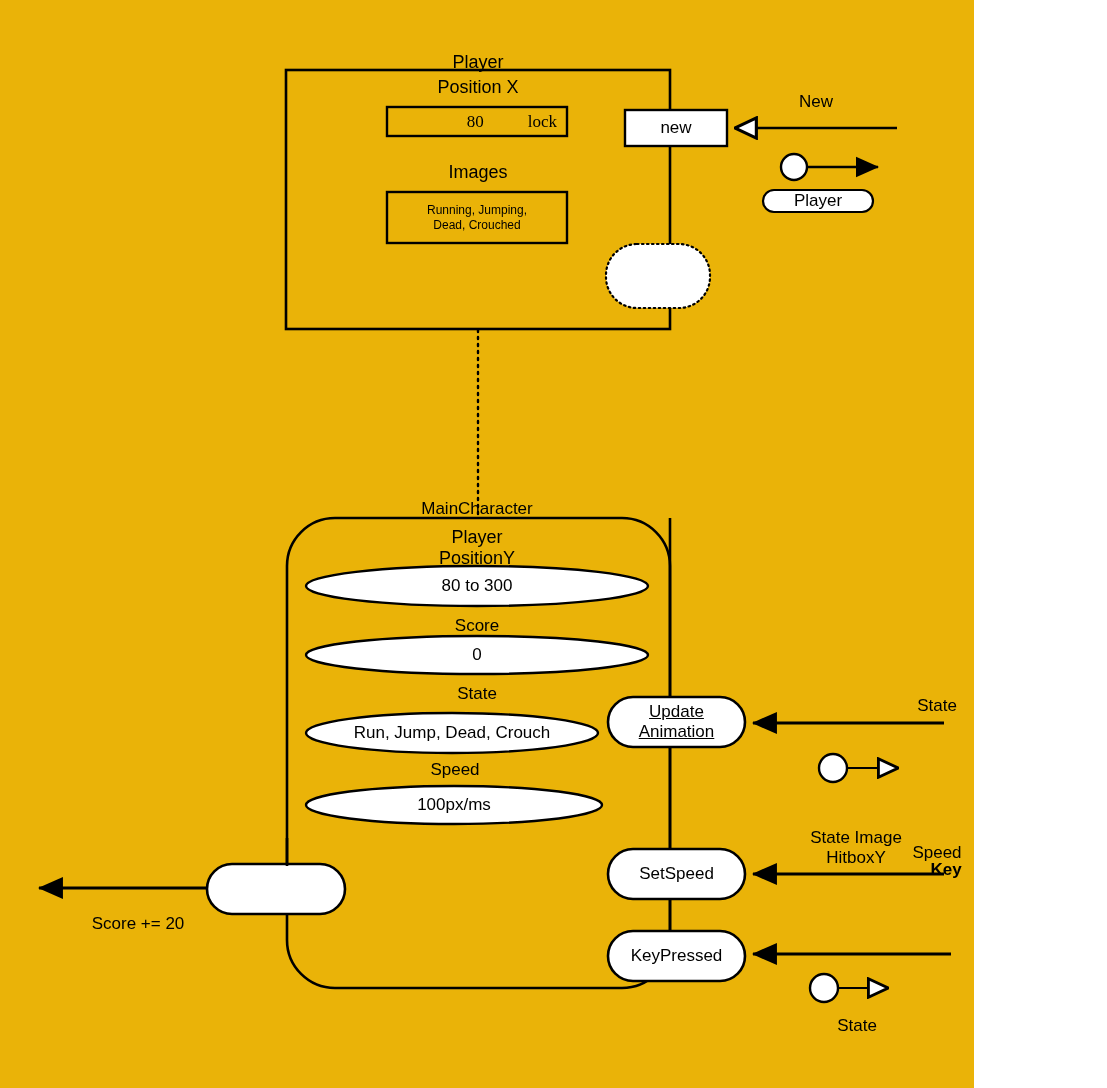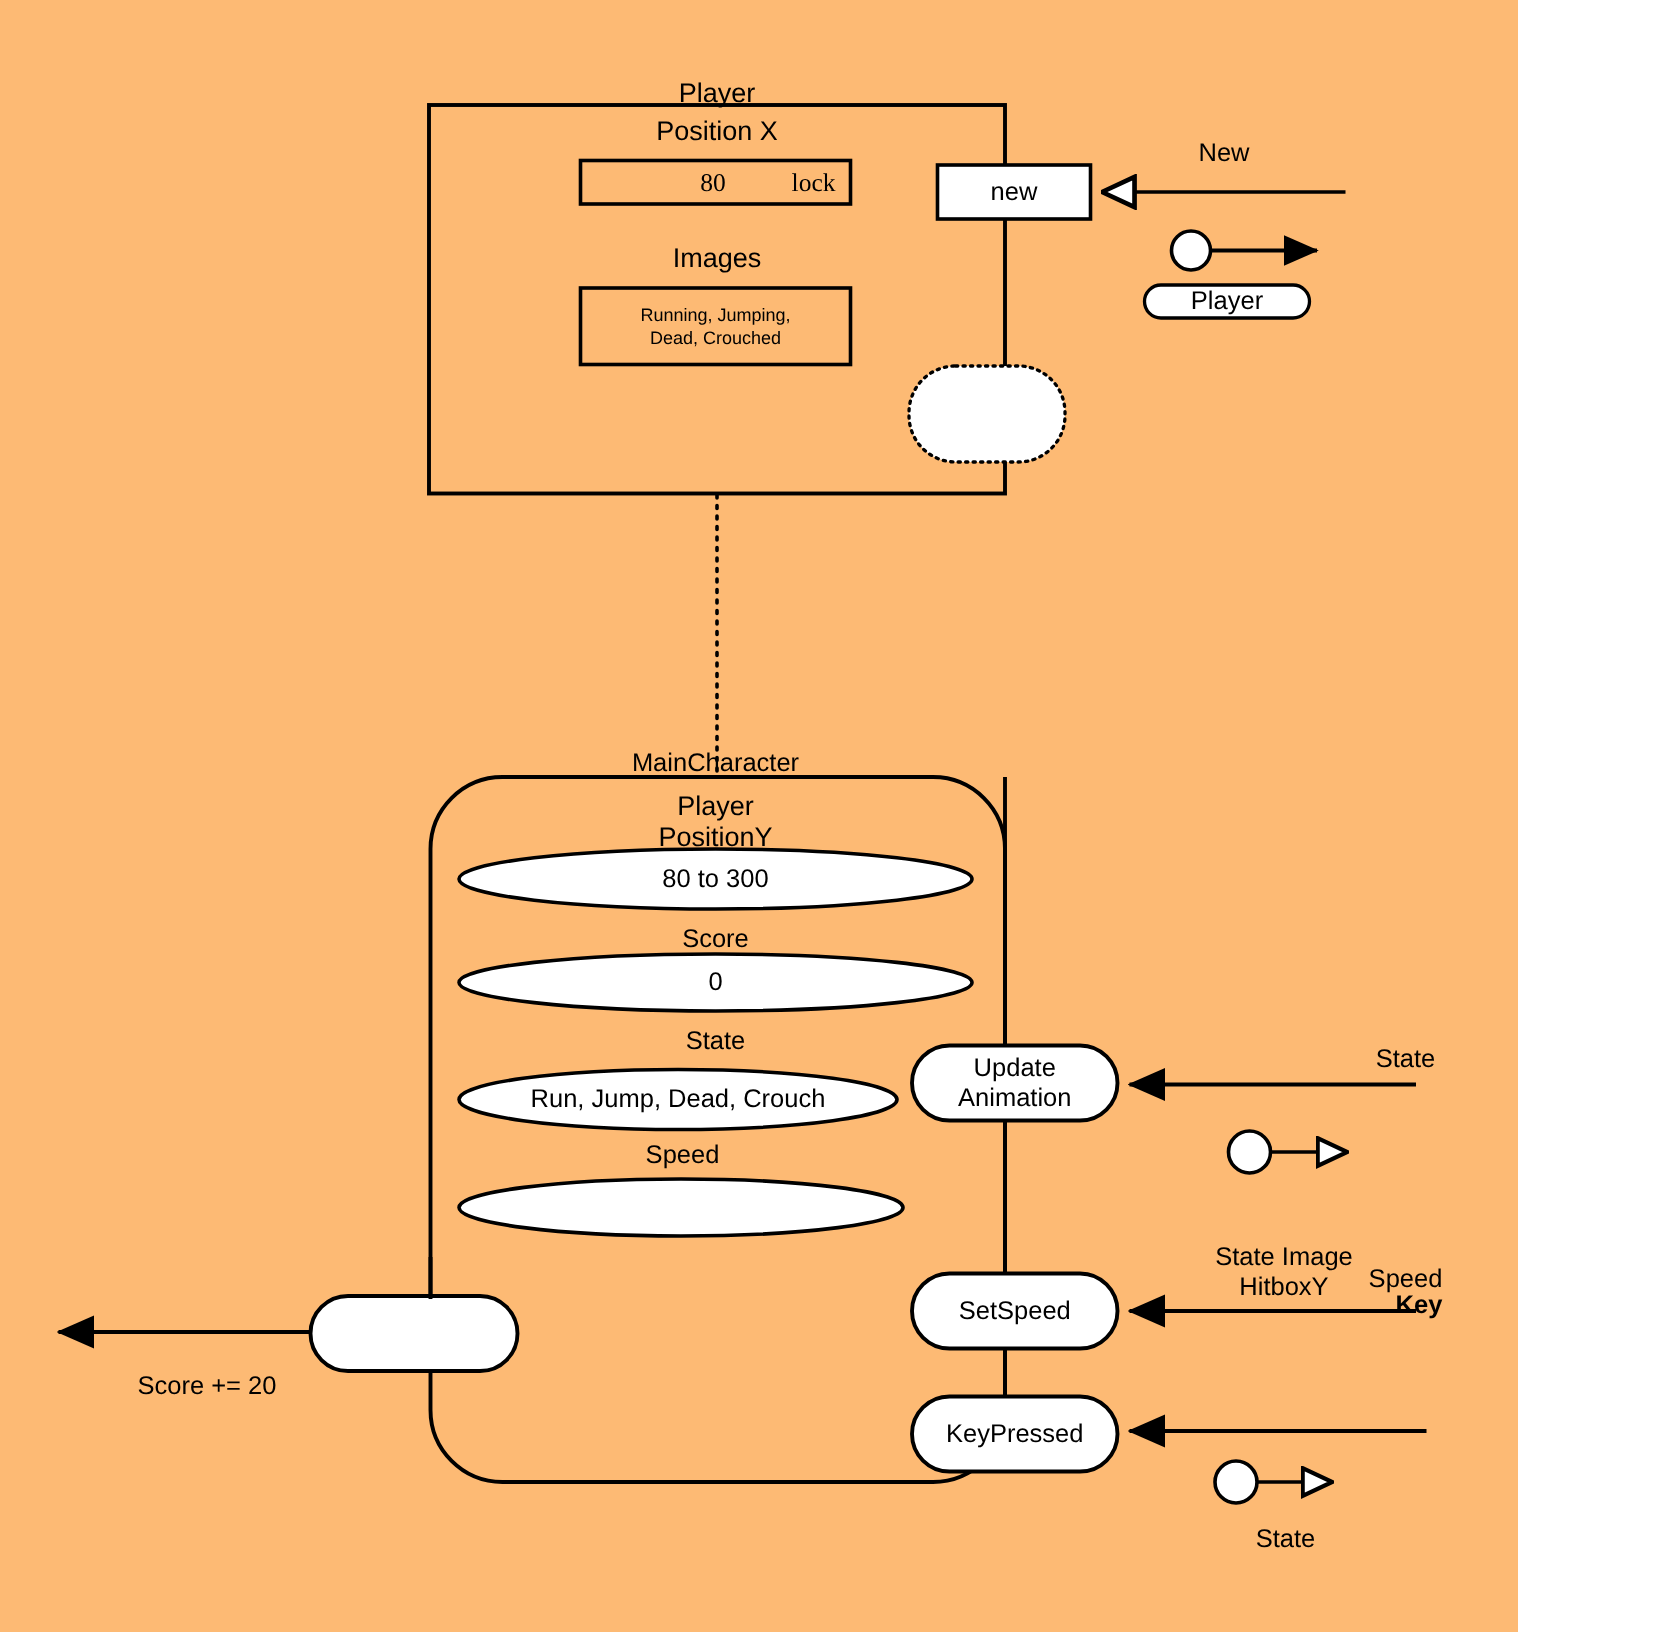--- a/index.html
+++ b/index.html
@@ -4,25 +4,24 @@
 <style>
   html, body {
     margin: 0;
     padding: 0;
     background: #ffffff;
   }
   #canvas {
     position: relative;
     width: 974px;
     height: 1088px;
-    background: #fdba74;
+    background: #eab308;
     font-family: "Liberation Sans", sans-serif;
     color: #000000;
     overflow: hidden;
-    padding-left: 38px;
   }
   #diagram-svg {
     position: absolute;
     left: 0;
     top: 0;
     width: 1107px;
     height: 1088px;
   }
   .lbl {
     position: absolute;
@@ -161,22 +160,23 @@
 
   <div class="pill-text" style="left:307px; top:572px; width:340px; height:28px;">80 to 300</div>
 
   <div class="lbl c s17" style="left:477px; top:616px;">Score</div>
   <div class="pill-text" style="left:307px; top:642px; width:340px; height:26px;">0</div>
 
   <div class="lbl c s17" style="left:477px; top:684px;">State</div>
   <div class="pill-text" style="left:307px; top:720px; width:290px; height:26px;">Run, Jump, Dead, Crouch</div>
 
   <div class="lbl c s17" style="left:455px; top:760px;">Speed</div>
+  <div class="pill-text" style="left:307px; top:792px; width:294px; height:26px;">100px/ms</div>
 
-  <div class="pill-text" style="left:609px; top:699px; width:135px; height:46px; white-space:pre-line;">Update
+  <div class="pill-text" style="left:609px; top:699px; width:135px; height:46px; white-space:pre-line;text-decoration:underline;">Update
 Animation</div>
 
   <div class="pill-text" style="left:609px; top:933px; width:135px; height:46px;">KeyPressed</div>
 
   <div class="pill-text" style="left:609px; top:851px; width:135px; height:46px;">SetSpeed</div>
 
 
   <div class="lbl c s17" style="left:937px; top:696px;">State</div>
 
   <div class="lbl c s17" style="left:856px; top:788px; white-space:pre-line;margin-top:40px;">State Image

